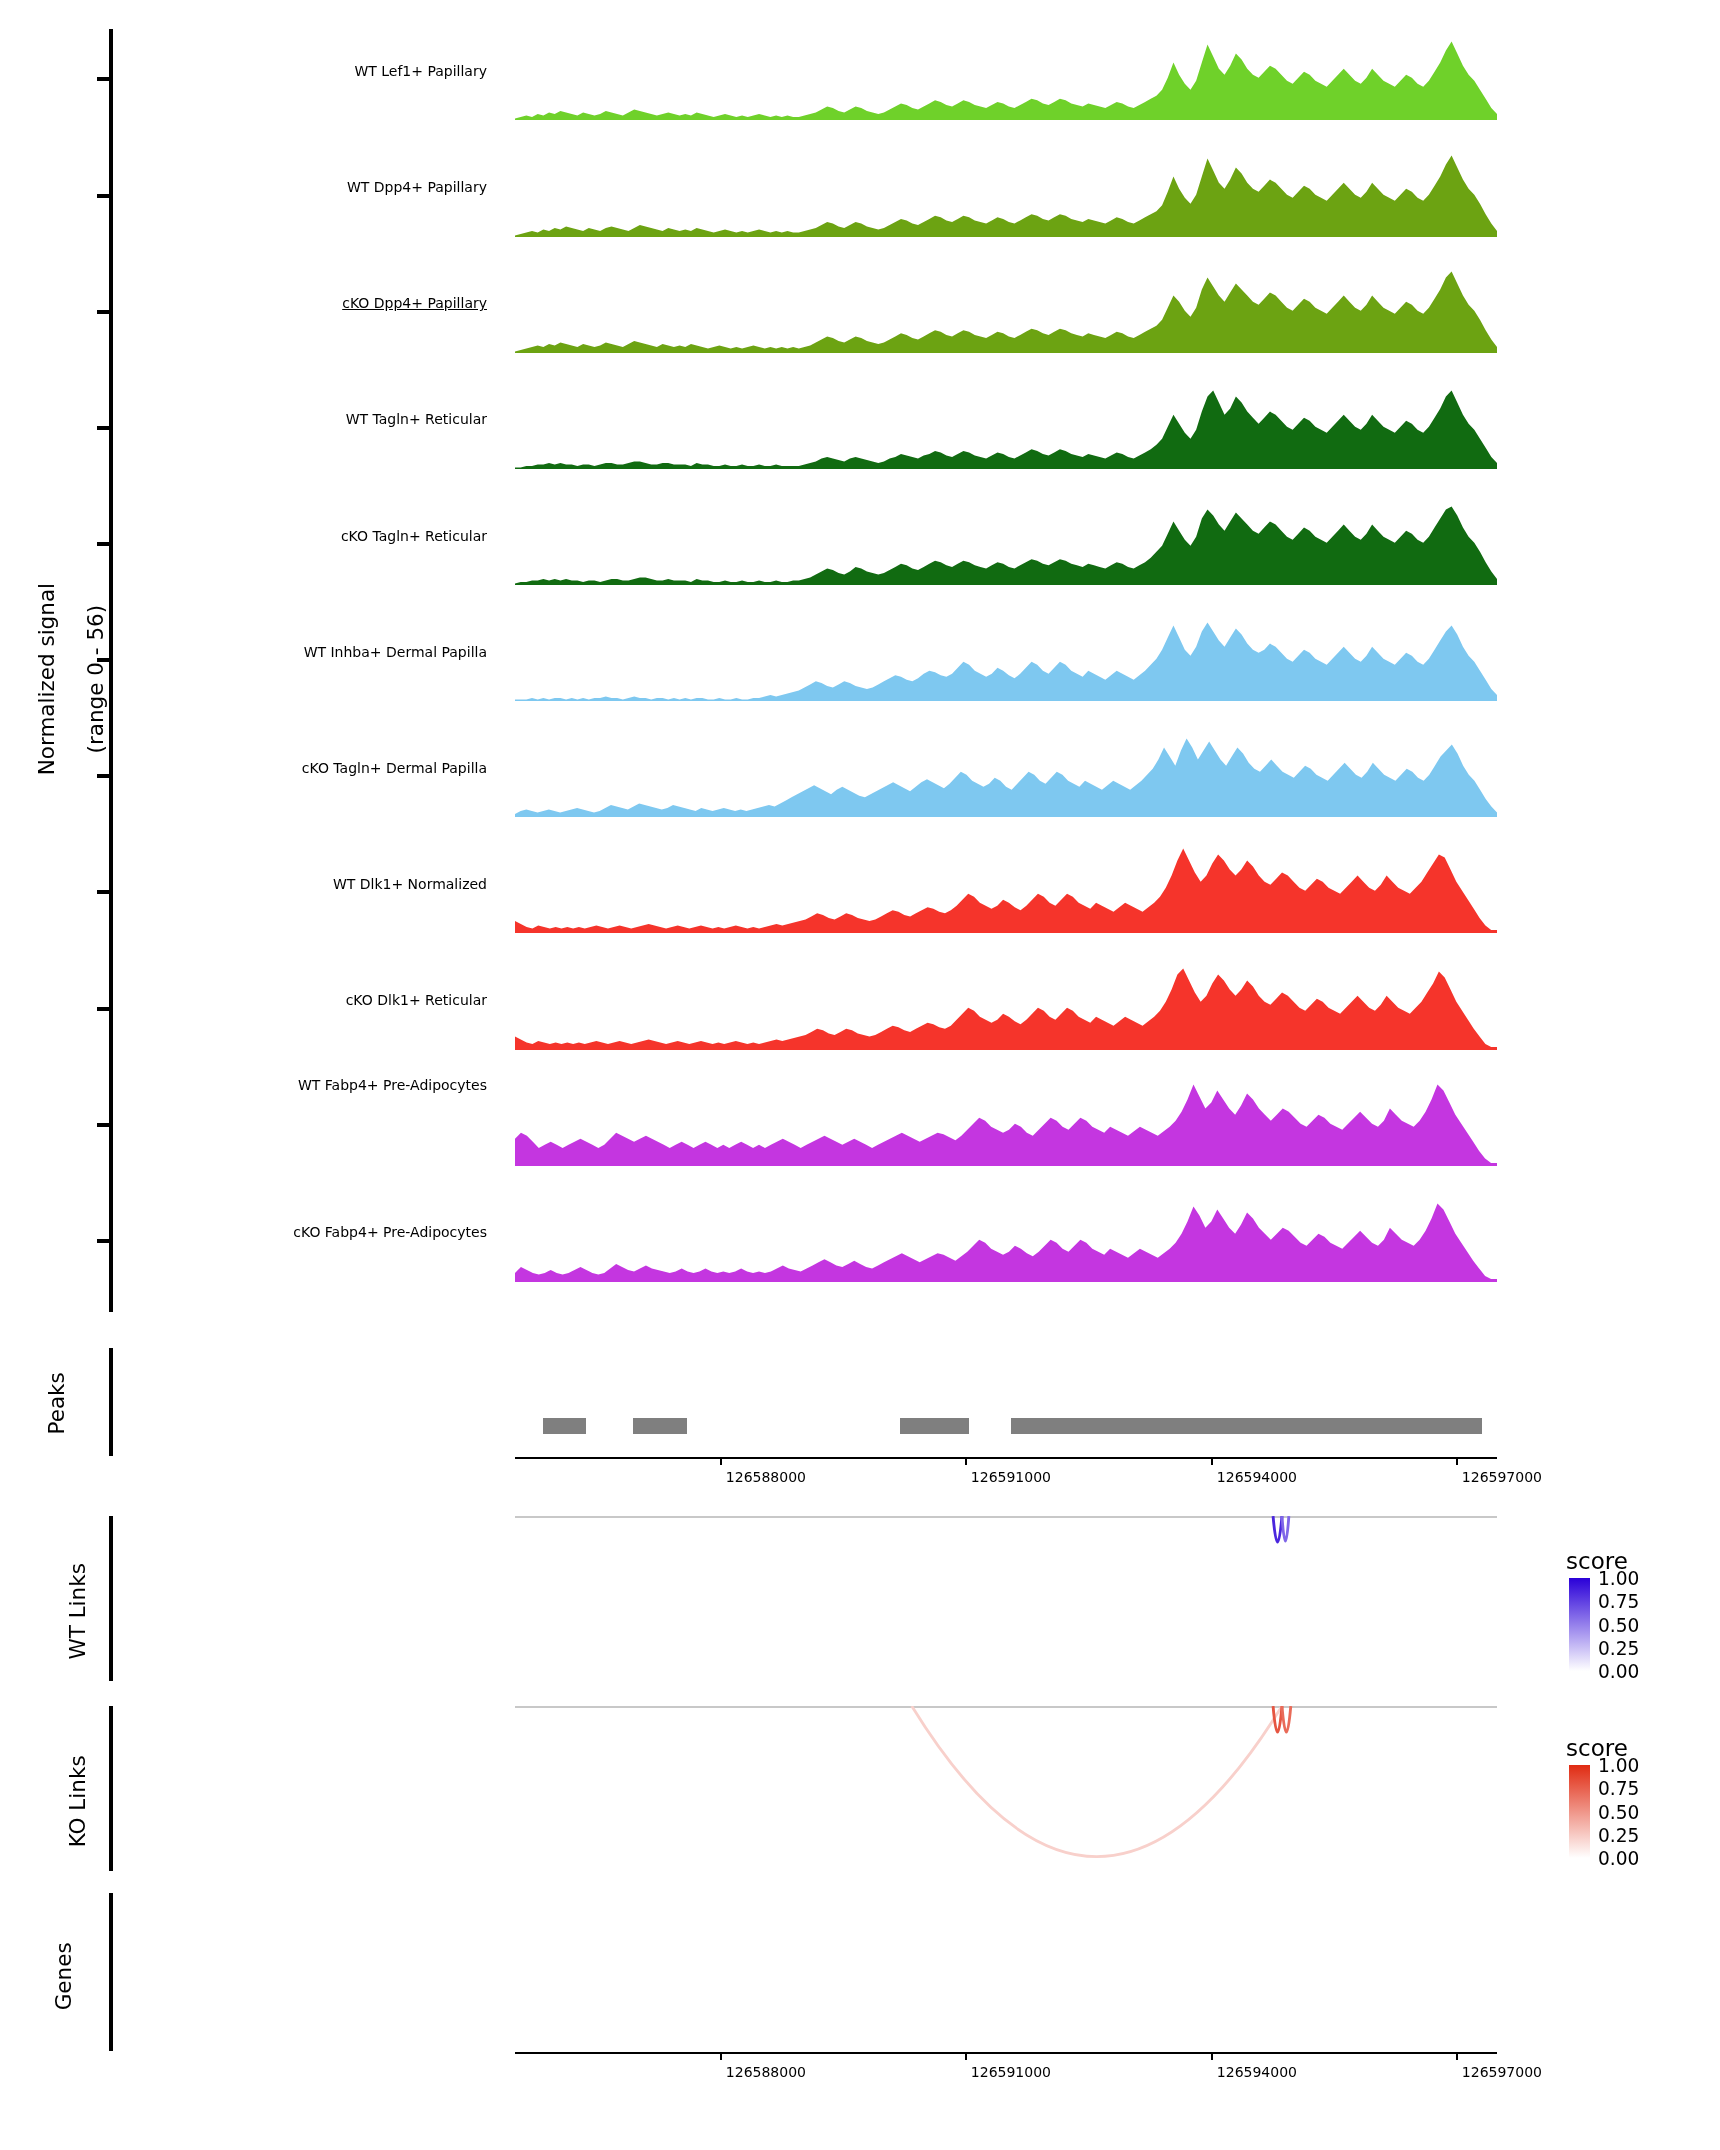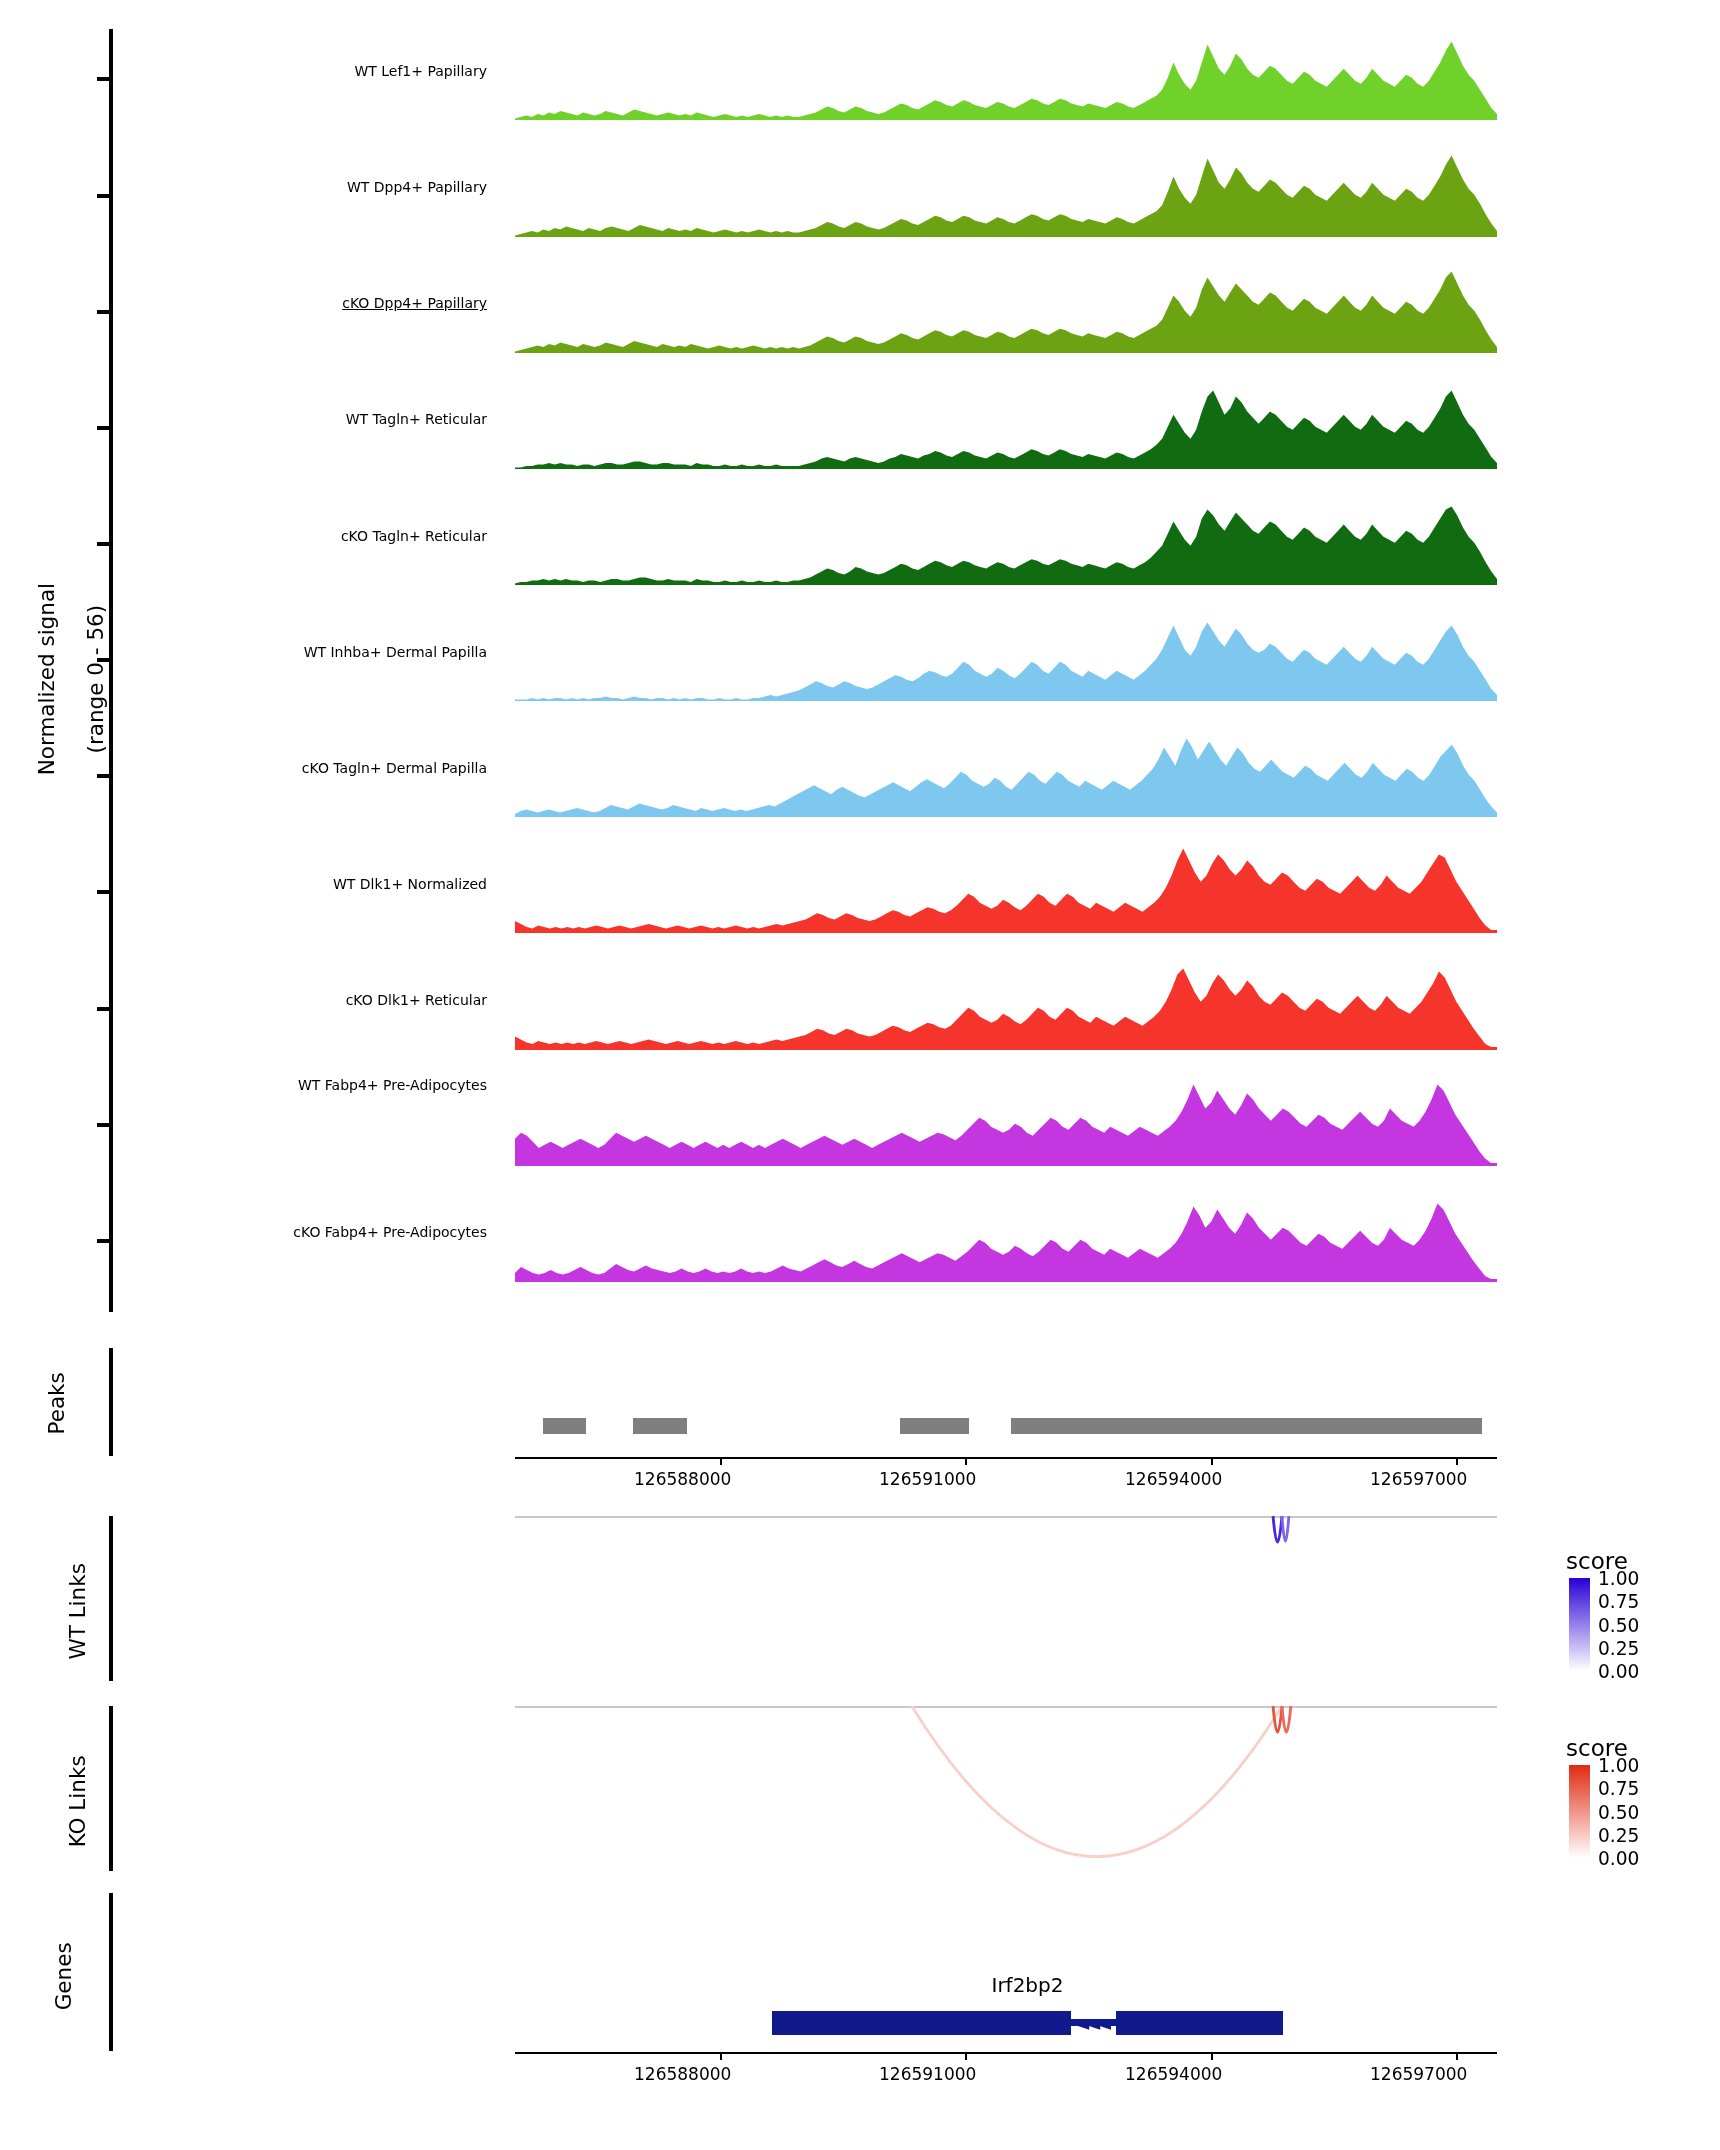--- a/index.html
+++ b/index.html
@@ -79,22 +79,22 @@
     background: #000000;
   }
   .axis-tick {
     position: absolute;
     width: 2.2px;
     height: 8px;
     background: #000000;
   }
   .axis-ticklabel {
     position: absolute;
-    font-size: 17px;
-    text-align: left;
+    font-size: 14px;
+    text-align: right;
     white-space: nowrap;
   }
 
   
   .link-topline {
     position: absolute;
     height: 2.2px;
     background: #c8c8c8;
   }
 
@@ -296,27 +296,20 @@
       <div class="legend-bar" style="left: 2.9px; top: 30px; height: 93px; background: linear-gradient(rgb(224, 43, 18), rgb(255, 255, 255));"></div>
       <div class="legend-ticklabel" style="left: 32px; top: 20px;">1.00</div>
       <div class="legend-ticklabel" style="left: 32px; top: 43px;">0.75</div>
       <div class="legend-ticklabel" style="left: 32px; top: 67px;">0.50</div>
       <div class="legend-ticklabel" style="left: 32px; top: 90px;">0.25</div>
       <div class="legend-ticklabel" style="left: 32px; top: 113px;">0.00</div>
     </div>
 
   <div class="group-axis" style="left:109px; top:1893px; height:158px;"></div>
   <div class="vlabel" style="left:-50px; top:1964px; width:229px; transform:rotate(-90deg);">Genes</div>
-  <div class="abs" id="genes-plot" style="left:515px; top:1893px; width:982px; height:158px;">
-      <div class="gene-name" style="left: 398px; width: 229px; top: 80px;">Irf2bp2</div>
-      <div class="gene-body" style="left: 257px; width: 511px; top: 126px; height: 7.2px;"></div>
-      <div class="gene-body" style="left: 257px; width: 299px; top: 118px; height: 24.4px;"></div>
-      <div class="gene-body" style="left: 601px; width: 167px; top: 118px; height: 24.4px;"></div>
-      <div class="gene-arrow" style="left: 562px; top: 122px; color: rgb(17, 26, 140);">◄◄◄</div>
-    </div>
 
   <div class="abs" id="axis-bottom" style="left:515px; top:2052px; width:982px; height:50px;">
       <div class="axis-line" style="left: 0px; top: 0px; width: 982px;"></div>
       <div class="axis-tick" style="left: 205px; top: 0px;"></div>
       <div class="axis-ticklabel" style="left: 119px; width: 172px; top: 11.5px;">126588000</div>
       <div class="axis-tick" style="left: 450px; top: 0px;"></div>
       <div class="axis-ticklabel" style="left: 364px; width: 172px; top: 11.5px;">126591000</div>
       <div class="axis-tick" style="left: 696px; top: 0px;"></div>
       <div class="axis-ticklabel" style="left: 610px; width: 172px; top: 11.5px;">126594000</div>
       <div class="axis-tick" style="left: 941px; top: 0px;"></div>

